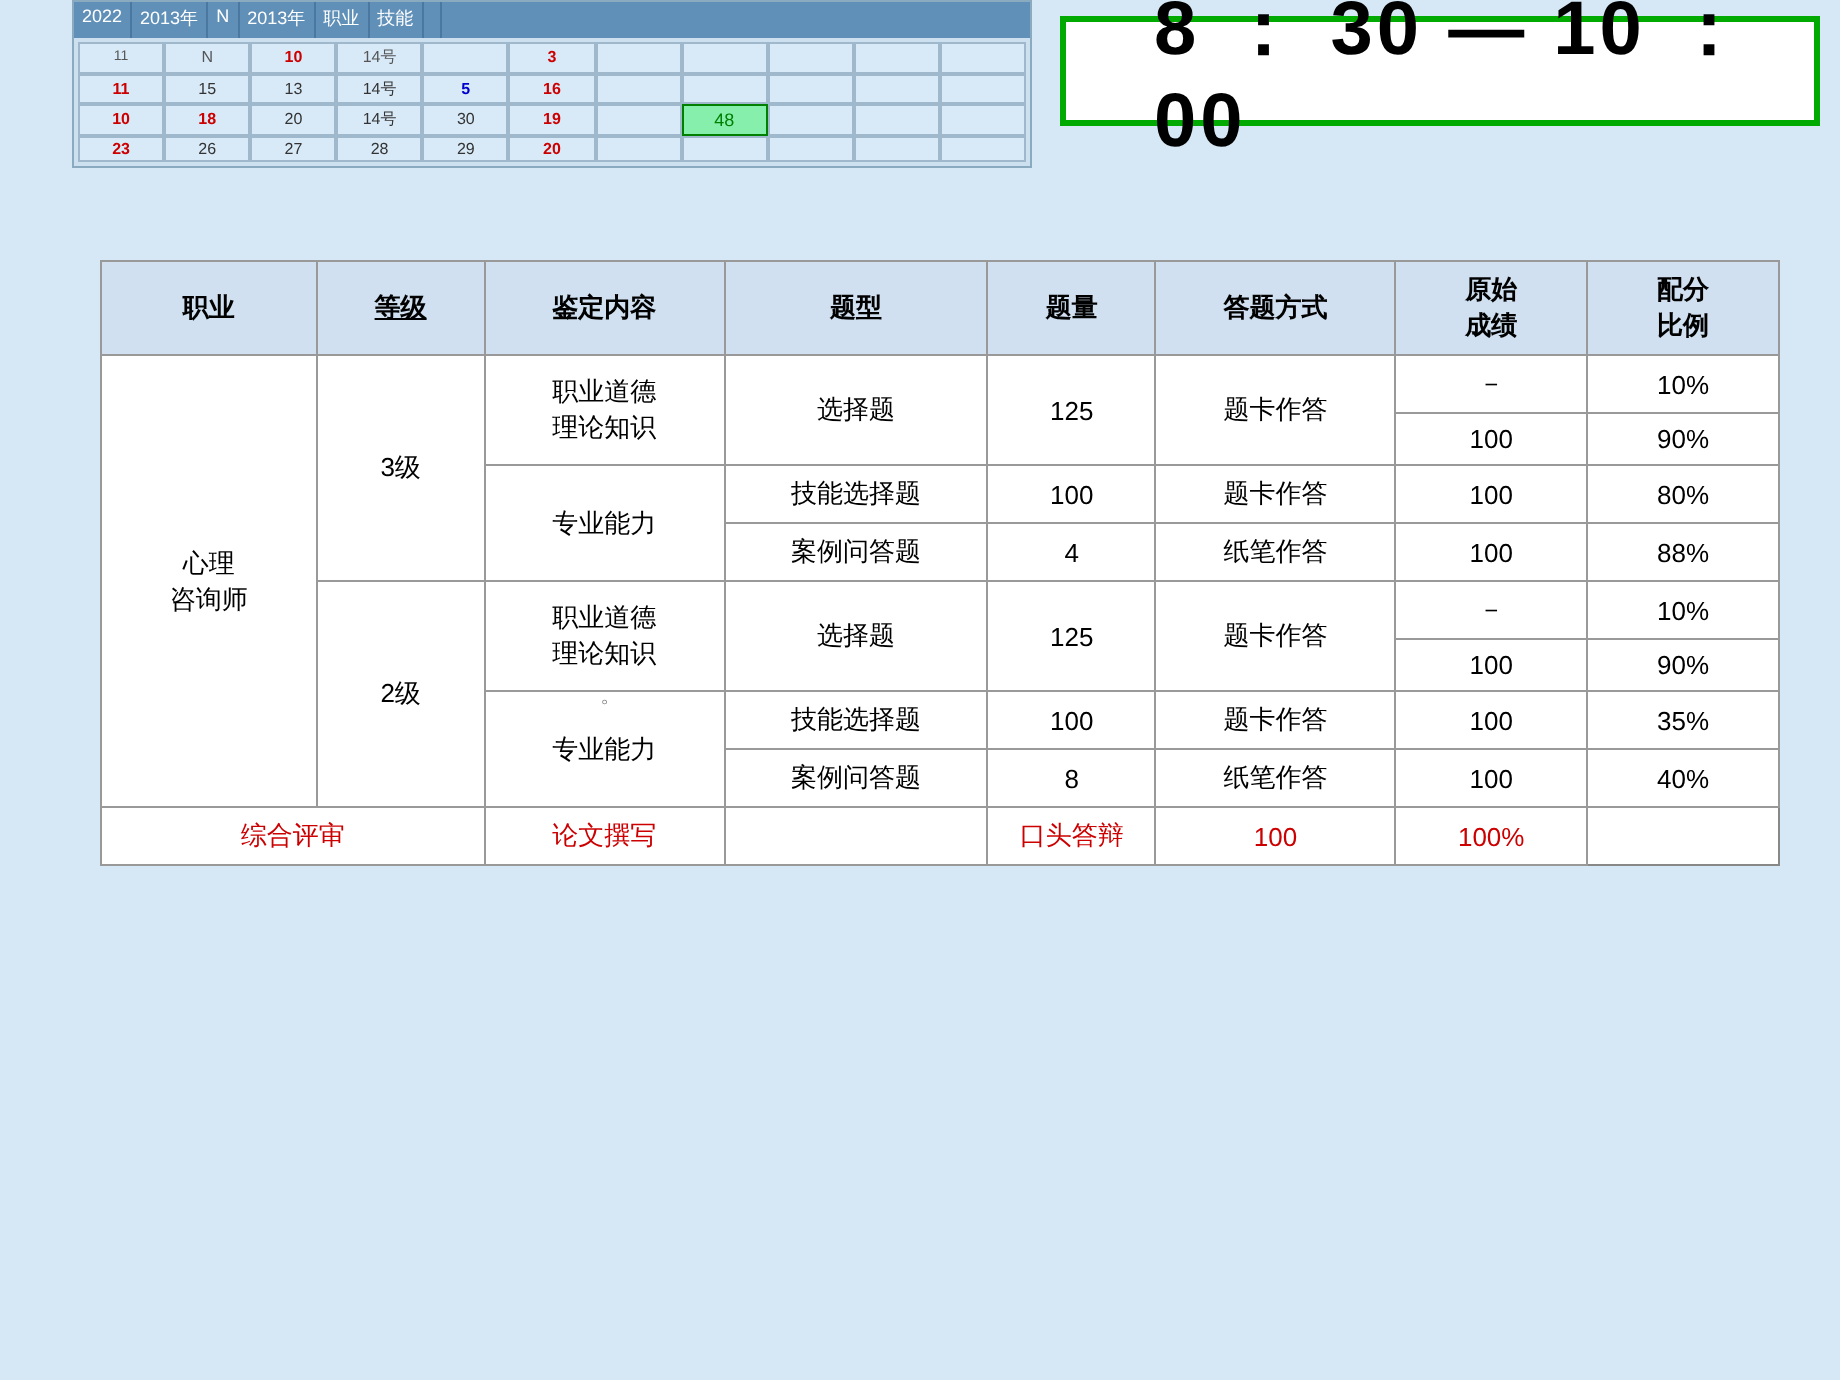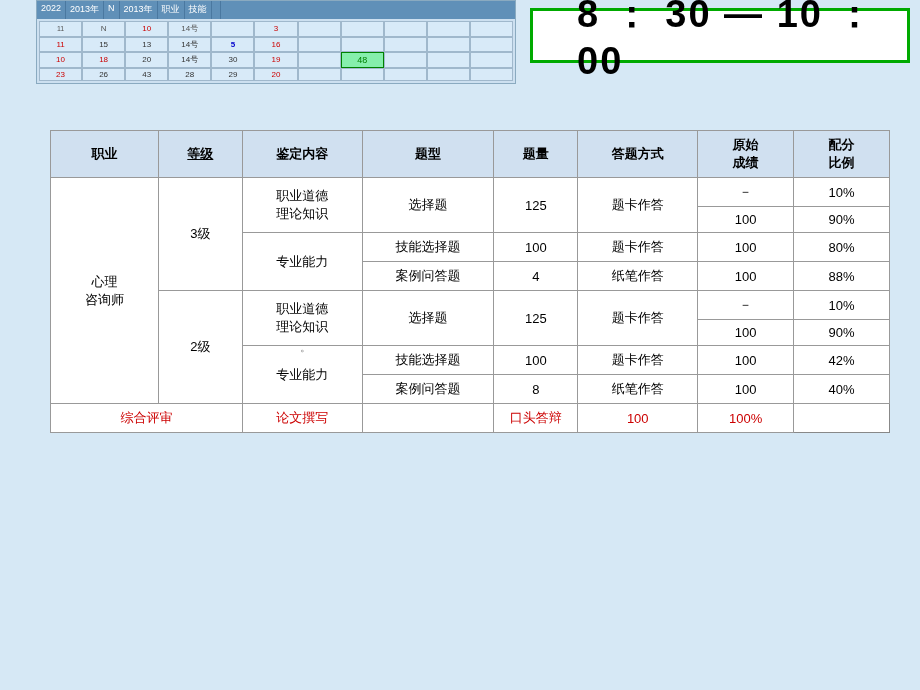--- a/index.html
+++ b/index.html
@@ -55,21 +55,21 @@
     }
     .chart-cell {
       border: 0.5px solid #a0b8cc;
       font-size: 8px;
       display: flex;
       align-items: center;
       justify-content: center;
       color: #333;
       background: #d8eaf8;
     }
-    .chart-cell.red { color: #cc0000; font-weight: normal; }
+    .chart-cell.red { color: #cc0000; font-weight: bold; }
     .chart-cell.blue { color: #0000cc; font-weight: bold; }
     .chart-cell.green-bg { background: #86efac; border: 1px solid green; }
 
     
     .time-box {
       position: absolute;
       top: 8px;
       right: 10px;
       width: 380px;
       height: 55px;
@@ -190,21 +190,21 @@
       <div class="chart-cell">30</div>
       <div class="chart-cell red">19</div>
       <div class="chart-cell"></div>
       <div class="chart-cell green-bg" style="font-size:9px;color:green">48</div>
       <div class="chart-cell"></div>
       <div class="chart-cell"></div>
       <div class="chart-cell"></div>
 
       <div class="chart-cell red">23</div>
       <div class="chart-cell">26</div>
-      <div class="chart-cell">43</div>
+      <div class="chart-cell">27</div>
       <div class="chart-cell">28</div>
       <div class="chart-cell">29</div>
       <div class="chart-cell red">20</div>
       <div class="chart-cell"></div>
       <div class="chart-cell"></div>
       <div class="chart-cell"></div>
       <div class="chart-cell"></div>
       <div class="chart-cell"></div>
     </div>
   </div>
@@ -275,21 +275,21 @@
         <td>100</td>
         <td>90%</td>
       </tr>
 
       <tr>
         <td rowspan="2">专业能力</td>
         <td>技能选择题</td>
         <td>100</td>
         <td>题卡作答</td>
         <td>100</td>
-        <td>42%</td>
+        <td>35%</td>
       </tr>
 
       <tr>
         <td>案例问答题</td>
         <td>8</td>
         <td>纸笔作答</td>
         <td>100</td>
         <td>40%</td>
       </tr>
 

